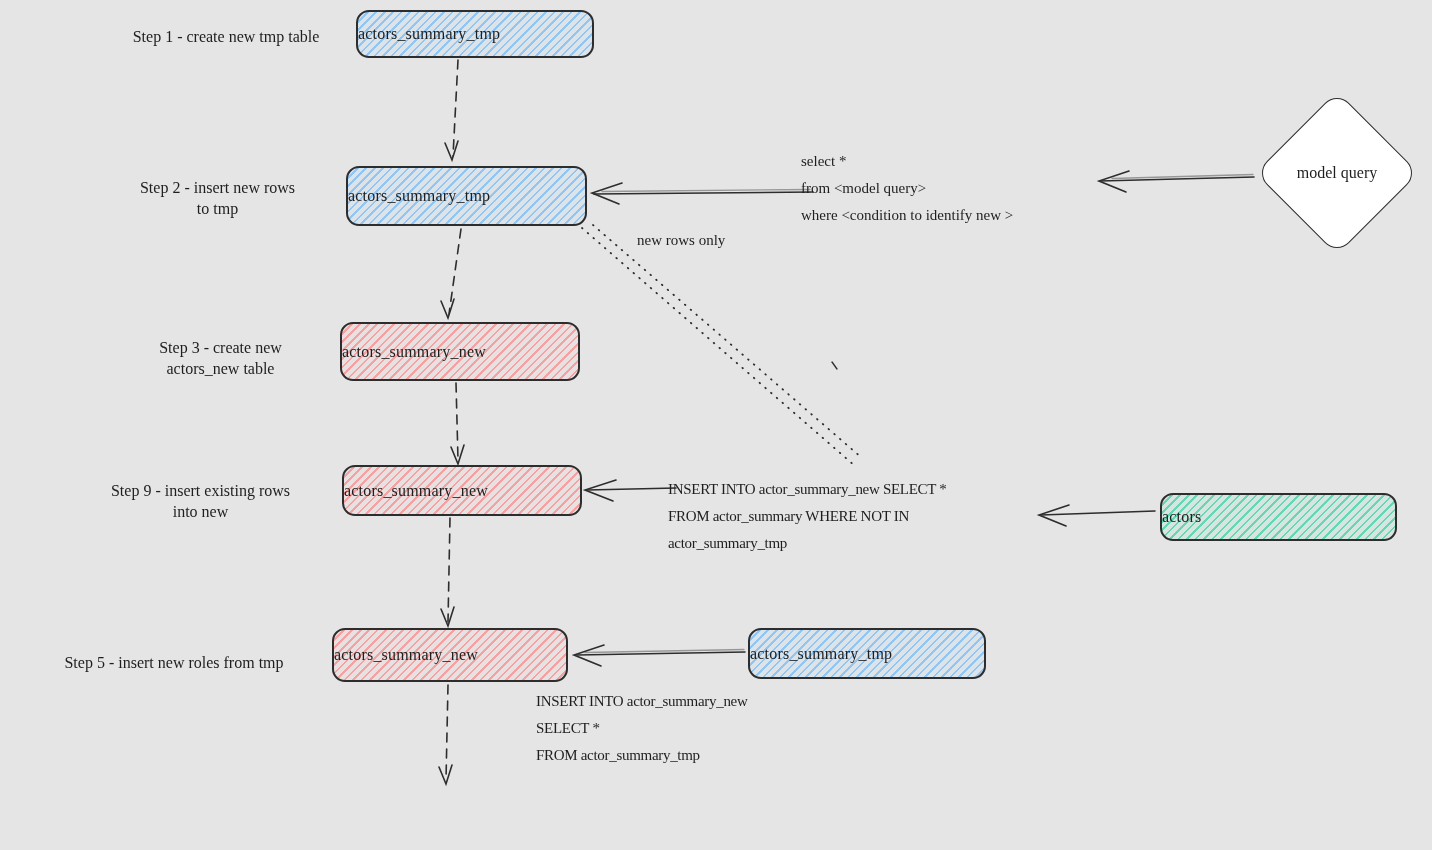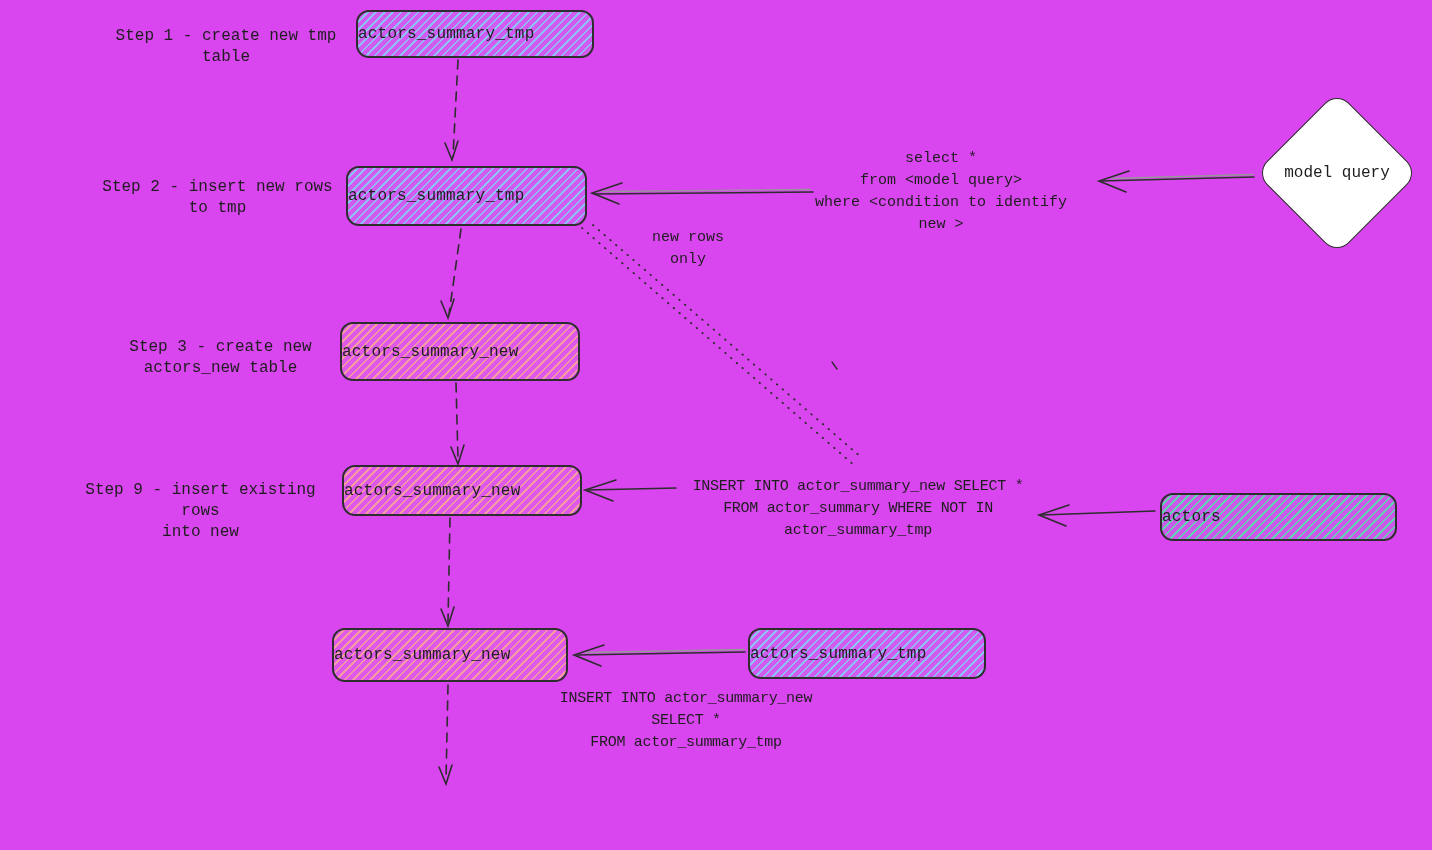--- a/index.html
+++ b/index.html
@@ -1,18 +1,18 @@
 <!DOCTYPE html>
 <html><head>
 <meta charset="utf-8">
 <style>
   html,body { margin:0; padding:0; background:#ffffff; }
   .canvas {
-    position:relative; width:1432px; height:850px; background:#d946ef;
-    font-family:Liberation Mono, monospace; color:#1e1e1e; overflow:hidden;
+    position:relative; width:1432px; height:850px; background:#e5e5e5;
+    font-family:Liberation Serif, serif; color:#1e1e1e; overflow:hidden;
   }
   .connectors { position:absolute; left:0; top:0; width:1432px; height:850px; }
 
   .node {
     position:absolute; box-sizing:border-box;
     border:2px solid #2d2d2d; border-radius:13px;
     display:flex; align-items:center; 
     font-size:16px; letter-spacing:0.2px;
   }
   .fill-blue   { background-color:rgba(165,216,255,0.15);
@@ -22,22 +22,22 @@
   .fill-green  { background-color:rgba(99,230,190,0.12);
                  background-image:repeating-linear-gradient(135deg, rgba(96,214,178,0.95) 0 1.8px, transparent 1.8px 6px); }
   .fill-yellow { background-color:rgba(255,226,154,0.18);
                  background-image:repeating-linear-gradient(135deg, rgba(240,196,106,0.95) 0 1.8px, transparent 1.8px 6px); }
 
   .label {
     position:absolute; font-size:16px; line-height:21px;
     text-align:center; white-space:pre-line;
   }
   .note {
-    position:absolute; font-size:15px; line-height:22px;
-    text-align:center; white-space:pre-line;
+    position:absolute; font-size:15px; line-height:27px;
+    white-space:pre-line;
   }
   .note-caps { font-size:15px; letter-spacing:-0.3px; }
 
   .diamond-shape {
     position:absolute; left:1279px; top:115px; width:116px; height:116px;
     box-sizing:border-box; border:1.8px solid #2d2d2d; border-radius:17px;
     transform:rotate(45deg); background:#ffffff;
   }
   .diamond-label {
     position:absolute; left:1267px; top:164px; width:140px;
@@ -108,20 +108,21 @@
     <path d="M832 362 L837 369" stroke-width="1.3"></path>
   </svg>
 
   <div class="label" style="left:101px; top:26px;  width:250px;">Step 1 - create new tmp table</div>
   <div class="label" style="left:95px;  top:177px; width:245px;">Step 2 - insert new rows
 to tmp</div>
   <div class="label" style="left:98px;  top:337px; width:245px;">Step 3 - create new
 actors_new table</div>
   <div class="label" style="left:78px;  top:480px; width:245px;">Step 9 - insert existing rows
 into new</div>
+  <div class="label" style="left:36px;  top:652px; width:276px;">Step 5 - insert new roles from tmp</div>
 
   <div class="node fill-blue" style="left:356px; top:10px;  width:238px; height:48px;">
     <span>actors_summary_tmp</span>
   </div>
   <div class="node fill-blue" style="left:346px; top:166px; width:241px; height:60px;">
     <span>actors_summary_tmp</span>
   </div>
   <div class="node fill-pink" style="left:340px; top:322px; width:240px; height:59px;">
     <span>actors_summary_new</span>
   </div>

